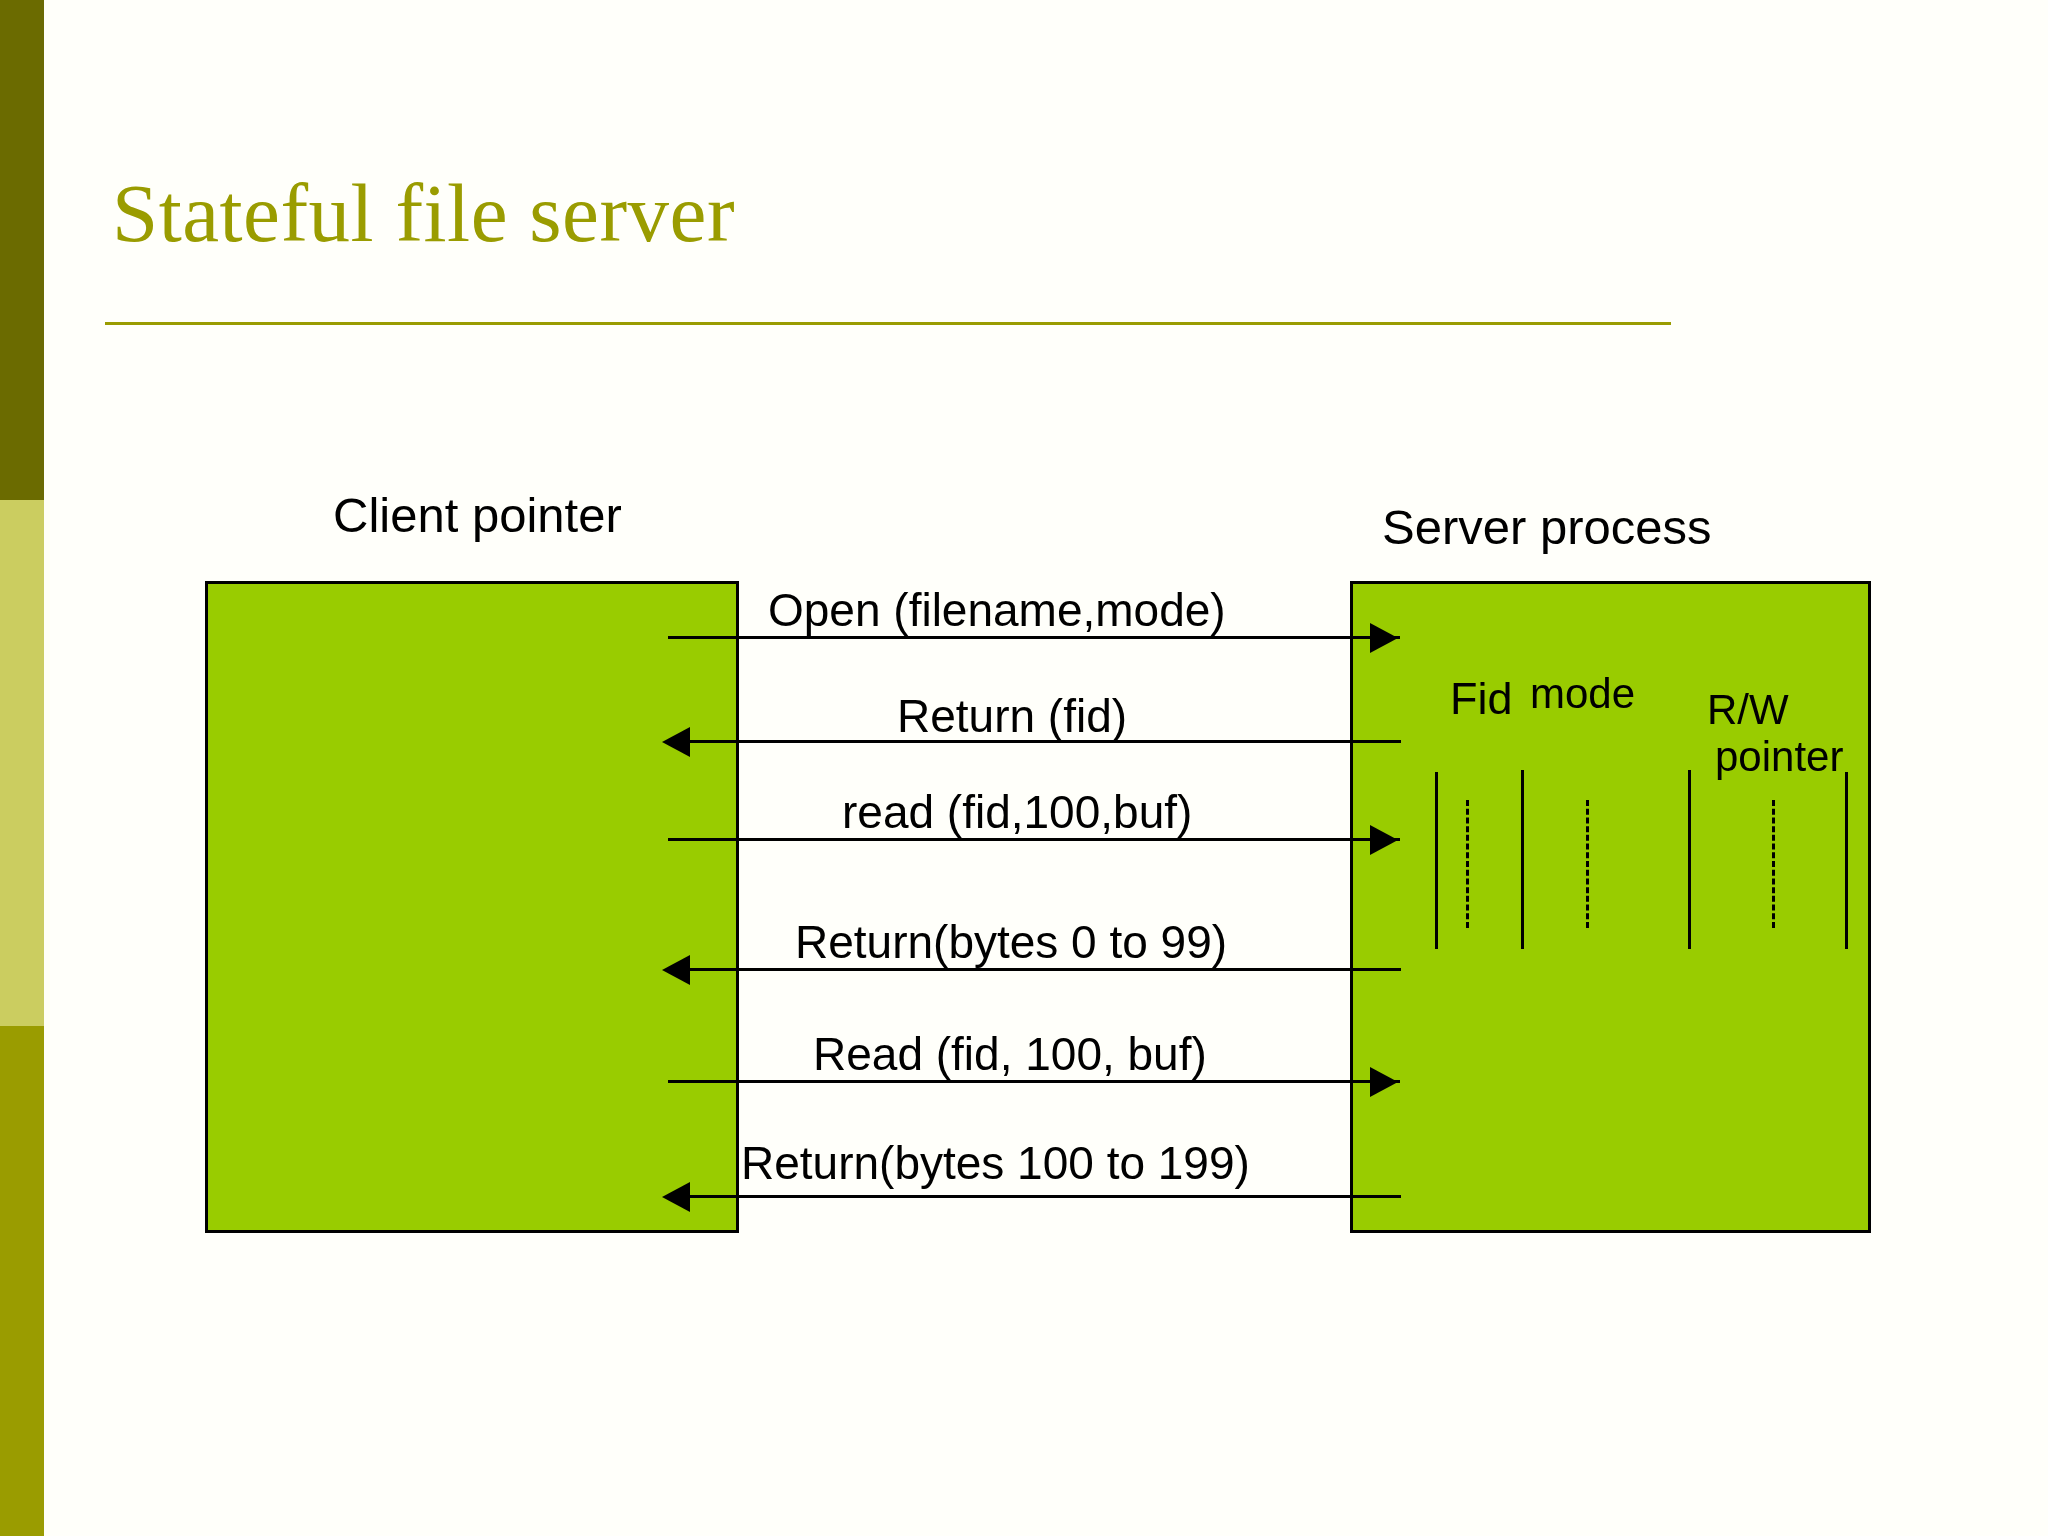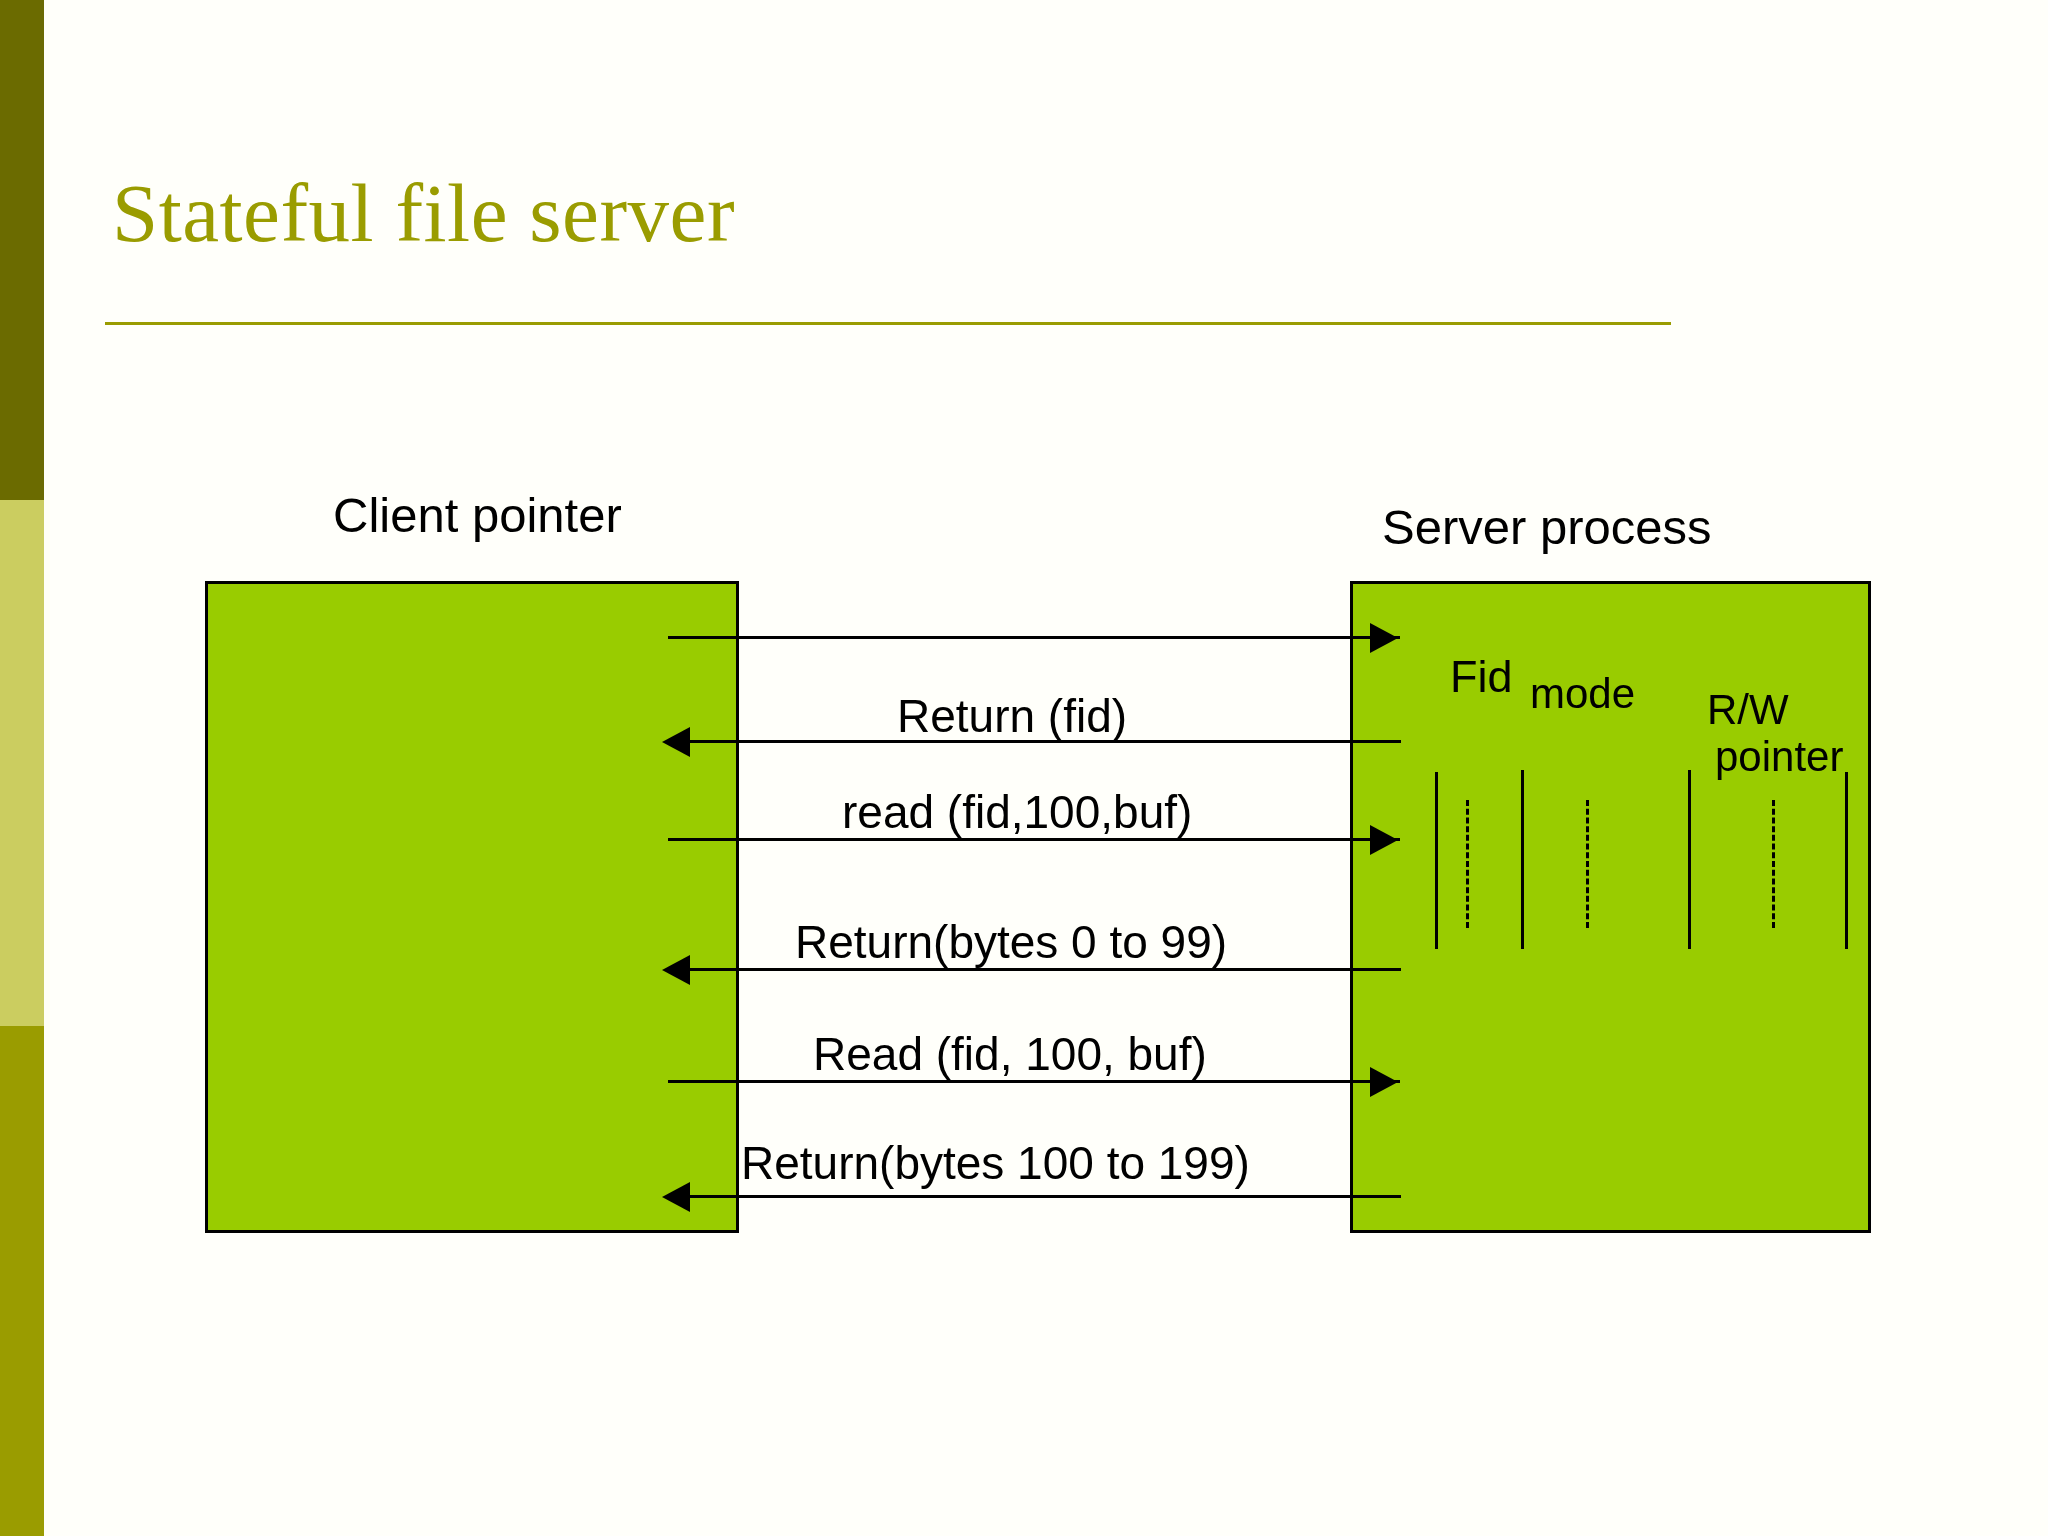--- a/index.html
+++ b/index.html
@@ -93,21 +93,21 @@
     width: 521px;
     height: 652px;
   }
 
   
   .fid-head {
     position: absolute;
     color: #000;
     white-space: nowrap;
   }
-  .fid-col-fid     { left: 1450px; top: 651px;  font-size: 45px; }
+  .fid-col-fid     { left: 1450px; top: 673px;  font-size: 45px; }
   .fid-col-mode    { left: 1530px; top: 670px;  font-size: 42px; }
   .fid-col-rw      { left: 1707px; top: 670px;  font-size: 42px; margin-top: 16px; }
   .fid-col-pointer { left: 1707px; top: 733px;  font-size: 42px; margin-left: 8px; }
 
   .vline {
     position: absolute;
     width: 3px;
     background: #000000;
   }
   .dline {
@@ -166,20 +166,21 @@
 
   <div class="vline" style="left:1435px; top:772px; height:177px;"></div>
   <div class="vline" style="left:1521px; top:770px; height:179px;"></div>
   <div class="vline" style="left:1688px; top:770px; height:179px;"></div>
   <div class="vline" style="left:1845px; top:772px; height:177px;"></div>
 
   <div class="dline" style="left:1466px; top:800px; height:128px;"></div>
   <div class="dline" style="left:1586px; top:800px; height:128px;"></div>
   <div class="dline" style="left:1772px; top:800px; height:128px;"></div>
 
+  <div class="msg-label" style="left:768px; top:583px;">Open (filename,mode)</div>
   <div class="arrow-line" style="left:668px; top:636px; width:732px;"></div>
   <div class="arrow-head right" style="left:1370px; top:623px;"></div>
 
   <div class="msg-label" style="left:897px; top:689px;">Return (fid)</div>
   <div class="arrow-line" style="left:690px; top:740px; width:711px;"></div>
   <div class="arrow-head left" style="left:662px; top:727px;"></div>
 
   <div class="msg-label" style="left:842px; top:785px;">read (fid,100,buf)</div>
   <div class="arrow-line" style="left:668px; top:838px; width:732px;"></div>
   <div class="arrow-head right" style="left:1370px; top:825px;"></div>

